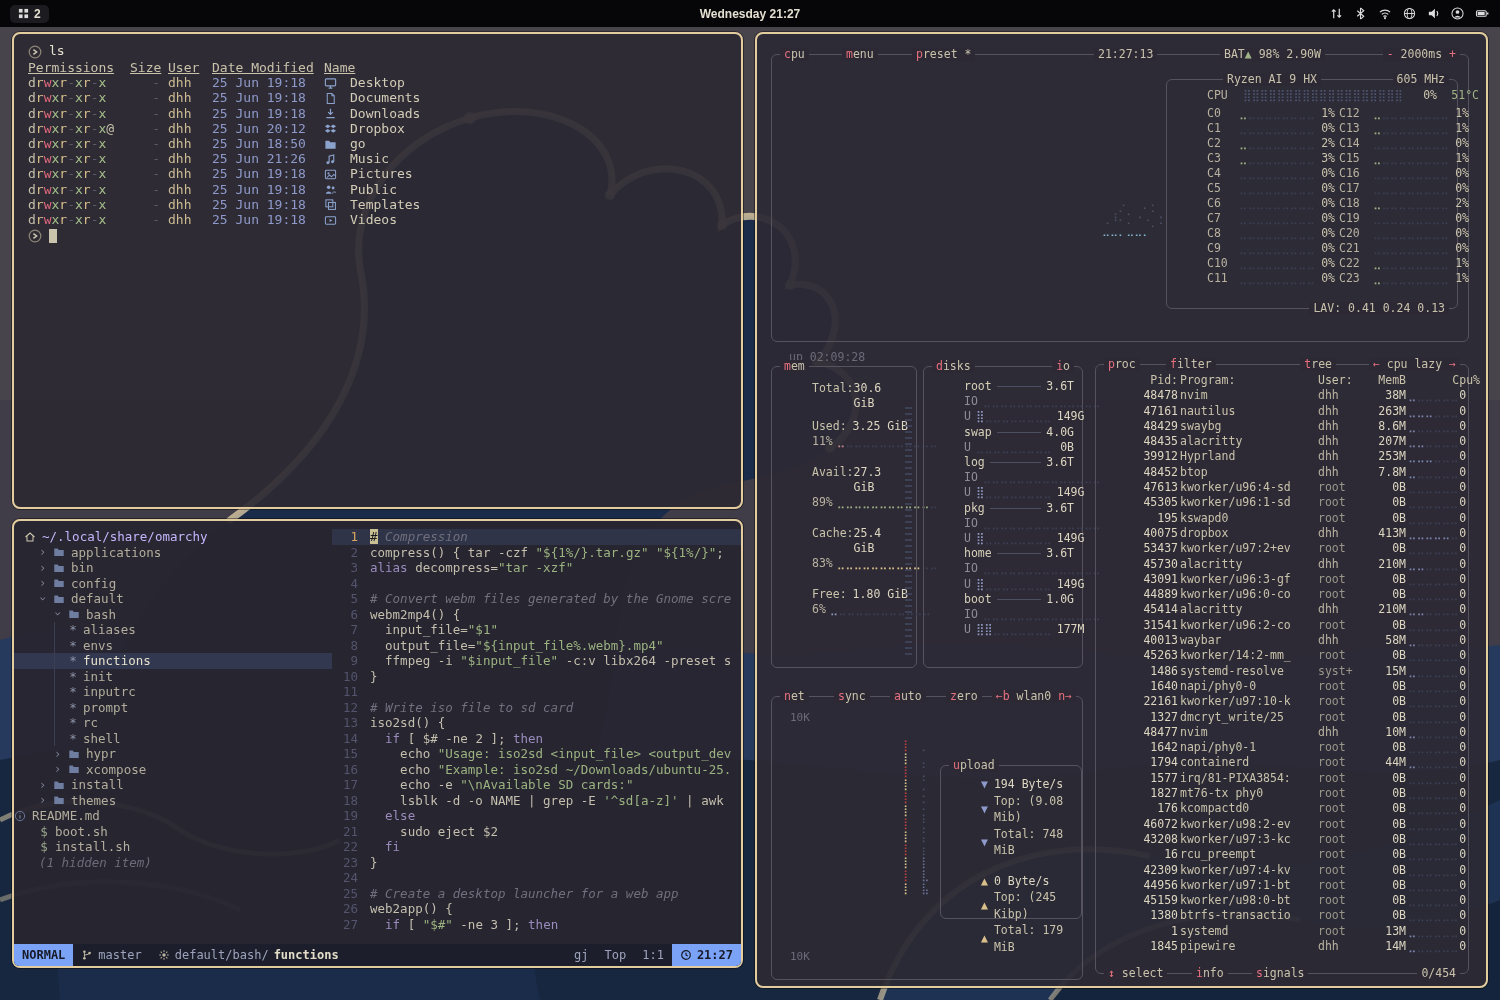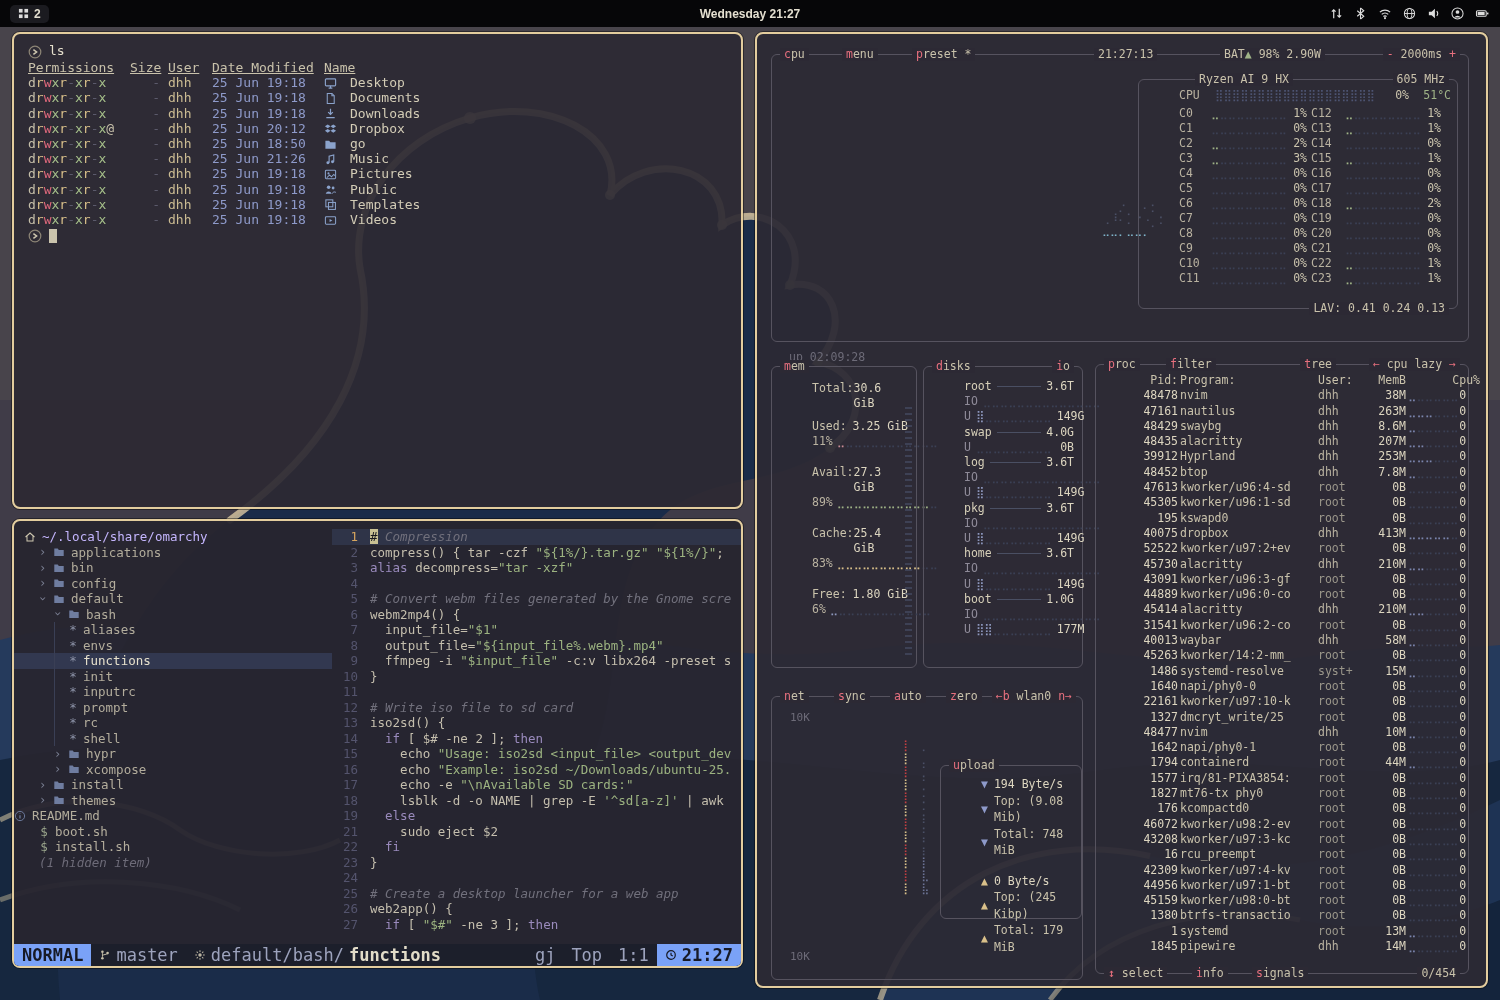--- a/index.html
+++ b/index.html
@@ -51,35 +51,35 @@
   #code{position:absolute;left:318px;top:0;right:0;bottom:22px;padding-top:8px;font-size:12.5px;overflow:hidden;}
   .cl{height:15.5px;display:flex;white-space:pre;color:#c5bfae;}
   .cl .ln{width:26px;text-align:right;margin-right:12px;color:#54546d;flex:none;}
   .cl.active{background:#2f3448;}
   .cl.active .ln{color:#d7a65f;}
   .cmt{color:#71707c;font-style:italic;}
   .str{color:#9cb380;}
   .kw{color:#9a8bbd;}
   .cur{background:#c8c093;color:#16161d;}
   .statusline{position:absolute;left:0;right:0;bottom:0;height:22px;background:#1c1f2b;display:flex;align-items:center;
-              font-size:17px;color:#9da3bd;border-radius:0 0 5px 5px;overflow:hidden;}
+              font-size:12px;color:#9da3bd;border-radius:0 0 5px 5px;overflow:hidden;}
   .seg{padding:0 8px;display:inline-flex;align-items:center;gap:5px;height:100%;}
   .seg.mode{background:#7aa2f7;color:#171a26;font-weight:bold;}
   .seg.time{background:#7aa2f7;color:#171a26;font-weight:bold;}
   .seg .fname{color:#e2dcc8;font-weight:bold;}
   .flex1{flex:1;}
   
   #btop .bx{position:absolute;border:1px solid var(--border);border-radius:6px;font-size:11.5px;padding-left:32px;}
   .bt,.bb{position:absolute;line-height:13px;font-size:11.5px;background:var(--wbg);padding:0 4px;
           color:#c9c2ab;white-space:nowrap;z-index:3;}
   .bt{top:-7px;} .bb{bottom:-7px;}
   .hot{color:var(--red);} .grn{color:var(--grn);}
   .uptime{position:absolute;left:32px;top:316px;color:#6d6b78;font-size:11.5px;}
   #cpu-box{left:14px;top:20px;width:698px;height:288px;}
-  #cores-box{position:absolute;right:10px;top:24px;width:320px;height:230px;background:transparent;}
+  #cores-box{position:absolute;right:10px;top:24px;width:292px;height:230px;background:transparent;}
   #cpu-total-row{display:grid;grid-template-columns:32px 1fr 30px 38px;column-gap:4px;padding:8px 8px 2px 8px;align-items:center;}
   #cores-rows{display:grid;grid-template-columns:28px 62px 30px 30px 62px 30px;column-gap:4px;padding:2px 8px;line-height:15px;}
   .mr{text-align:right;}
   .md{color:var(--mdim);} .md2{color:#4d5472;} .mf{color:#9fb387;} .mf2{color:#7b85ad;} .uf{color:#8d97bd;}
   .corename{color:#b9b2a0;}
   #cpu-decor{position:absolute;left:330px;top:140px;color:#4b5066;font-size:11px;line-height:12px;white-space:pre;}
   #mem-box{left:14px;top:332px;width:146px;height:302px;}
   #mem-content{padding:14px 8px 8px 8px;line-height:15px;}
   .mrow{display:flex;justify-content:space-between;color:#c9c2ab;}
   .mrow .val{color:#ddd6c0;}
@@ -941,21 +941,21 @@
         </div>
         <div class="prow">
           <span class="ppid">40075</span>
           <span class="pprog">dropbox</span>
           <span class="puser">dhh</span>
           <span class="pmem">413M</span>
           <span><span class="mf2">⣀⣀⣀⣀⣀</span><span class="md">⣀</span></span>
           <span class="pcpu">0.0</span>
         </div>
         <div class="prow">
-          <span class="ppid">52522</span>
+          <span class="ppid">53437</span>
           <span class="pprog">kworker/u97:2+ev</span>
           <span class="puser rootu">root</span>
           <span class="pmem">0B</span>
           <span><span class="mf2"></span><span class="md">⣀⣀⣀⣀⣀⣀</span></span>
           <span class="pcpu">0.0</span>
         </div>
         <div class="prow">
           <span class="ppid">45730</span>
           <span class="pprog">alacritty</span>
           <span class="puser">dhh</span>

